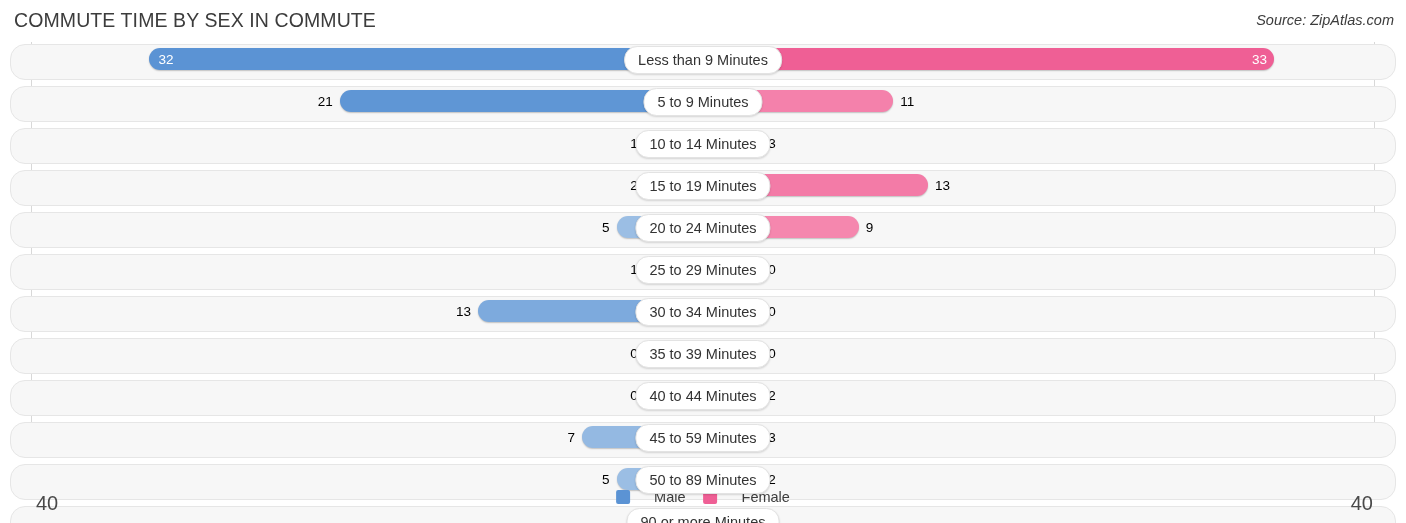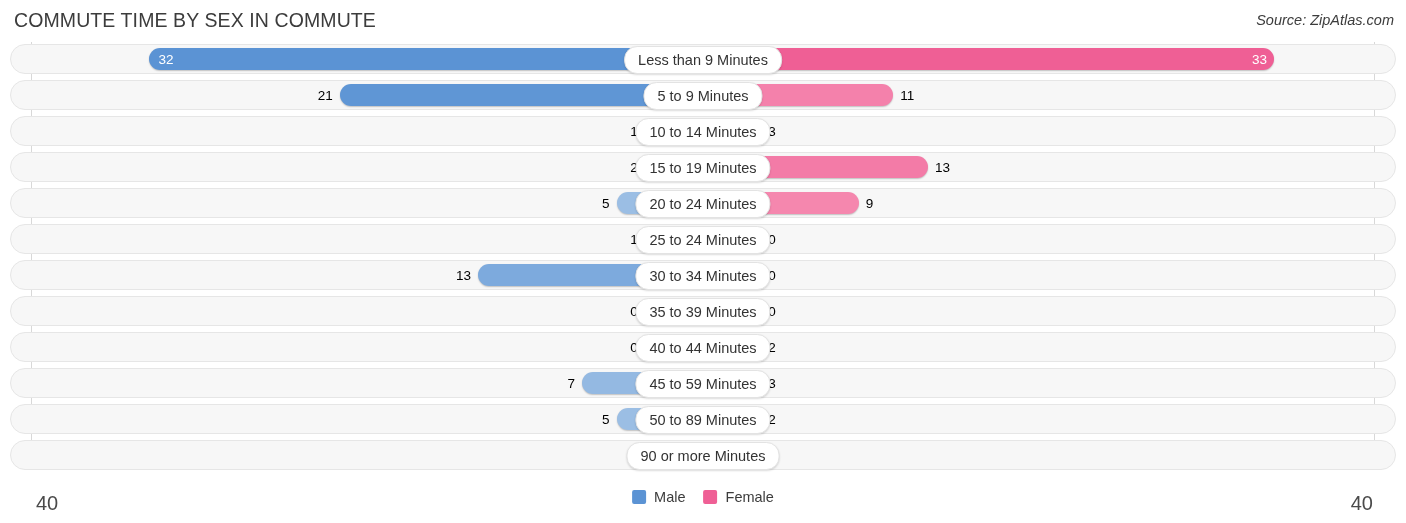--- a/index.html
+++ b/index.html
@@ -62,21 +62,21 @@
 
   .rows {
     position: absolute;
     left: 10px;
     top: 2px;
     width: 1386px;
   }
 
   .row {
     position: relative;
-    height: 30px;
+    height: 36px;
     margin-bottom: 6px;
     border: 1px solid #e6e6e6;
     border-radius: 15px;
     background: #f7f7f7;
     box-sizing: border-box;
   }
 
   .bar-wrap {
     position: absolute;
     left: 0; right: 0; top: 0; bottom: 0;
@@ -151,21 +151,21 @@
     left: 50%;
     transform: translateX(-50%);
     top: 6px;
     display: flex;
     align-items: center;
     gap: 18px;
   }
   .legend-item {
     display: flex;
     align-items: center;
-    gap: 8px;
+    gap: 24px;
   }
   .legend-swatch {
     width: 14px;
     height: 14px;
     border-radius: 2px;
     display: inline-block;
   }
   .legend-text {
     font-size: 14.5px;
     color: #3c3c3c;
@@ -228,21 +228,21 @@
         </div>
         <div class="cat-pill">20 to 24 Minutes</div>
       </div>
       <div class="row">
         <div class="bar-wrap">
           <div class="bar male" title="Male: 1" style="width: 4.2%; background: rgb(170, 200, 232);"></div>
           <div class="val male-out" style="right: calc(54.2% + 7px);">1</div>
           <div class="bar female" title="Female: 0" style="width: 4.2%; background: rgb(249, 163, 192);"></div>
           <div class="val female-out" style="left: calc(54.2% + 7px);">0</div>
         </div>
-        <div class="cat-pill">25 to 24 Minutes</div>
+        <div class="cat-pill">25 to 29 Minutes</div>
       </div>
       <div class="row">
         <div class="bar-wrap">
           <div class="bar male" title="Male: 13" style="width: 16.25%; background: rgb(125, 170, 221);"></div>
           <div class="val male-out" style="right: calc(66.25% + 7px);">13</div>
           <div class="bar female" title="Female: 0" style="width: 4.2%; background: rgb(249, 163, 192);"></div>
           <div class="val female-out" style="left: calc(54.2% + 7px);">0</div>
         </div>
         <div class="cat-pill">30 to 34 Minutes</div>
       </div>

